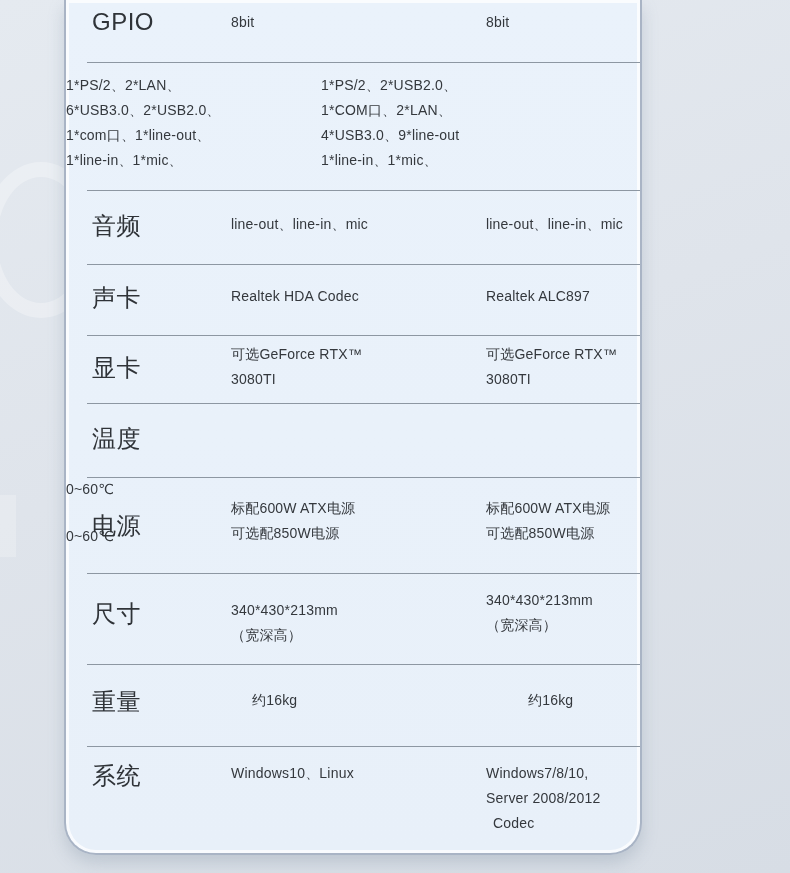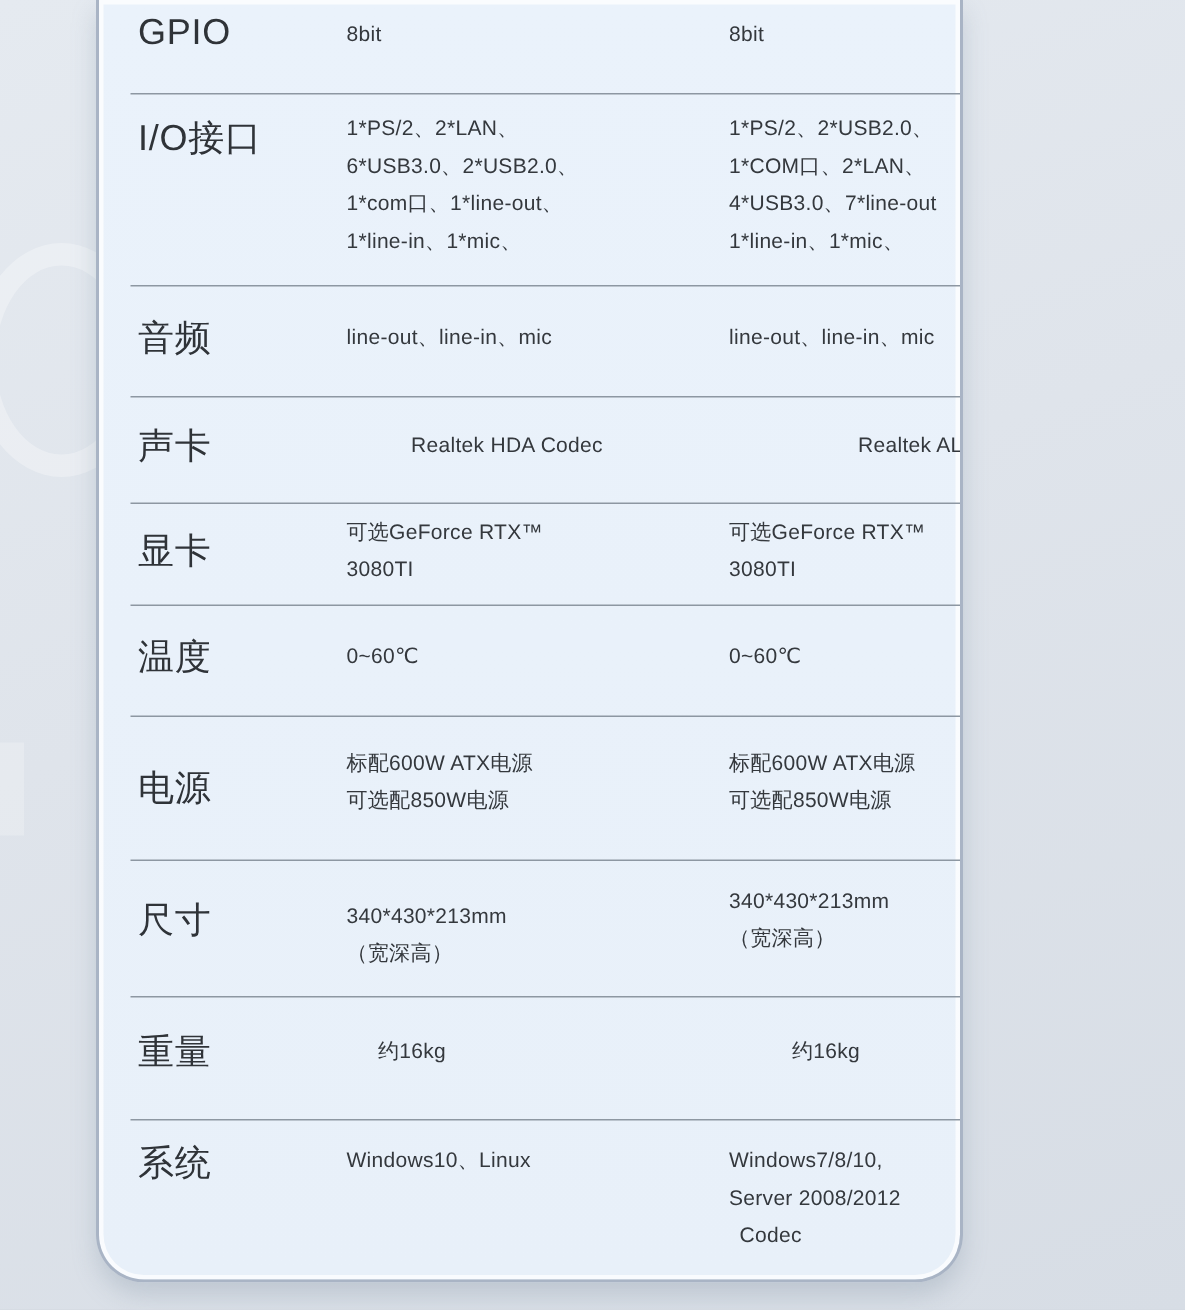--- a/index.html
+++ b/index.html
@@ -43,22 +43,22 @@
   }
   .col{box-sizing:border-box;flex:none;}
   .c1{width:255px;}
   .c2{flex:1;padding-right:4px;}
   .ln{
     font-size:14px;line-height:25px;color:#34383d;white-space:nowrap;
     letter-spacing:0.2px;
   }
   .indent{padding-left:7px;}
   
-  .r0{height:62px;}  .r1{height:128px;} .r2{height:74px;}  .r3{height:71px;gap:43px;}
-  .r4{height:68px;}  .r5{height:74px;}  .r6{height:96px;}  .r7{height:91px;}
+  .r0{height:62px;}  .r1{height:128px;} .r2{height:74px;}  .r3{height:71px;}
+  .r4{height:68px;}  .r5{height:74px;flex-direction:column;}  .r6{height:96px;}  .r7{height:91px;}
   .r8{height:82px;gap:21px;}  .r9{height:107px;}
   
   .r0 .lbl{padding-top:6px;}  .r0 .col{padding-top:10px;}
   .r1 .lbl{padding-top:15px;} .r1 .col{padding-top:11px;}
   .r2 .lbl{padding-top:20px;} .r2 .col{padding-top:22px;}
   .r3 .lbl{padding-top:18px;} .r3 .col{padding-top:20px;}
   .r4 .lbl{padding-top:17px;} .r4 .col{padding-top:7px;}
   .r5 .lbl{padding-top:20px;} .r5 .col{padding-top:22px;}
   .r6 .lbl{padding-top:33px;} .r6 .col{padding-top:19px;}
   .r7 .lbl{padding-top:25px;} .r7 .col{padding-top:25px;} .r7 .c2{padding-top:15px;}
@@ -78,31 +78,30 @@
       <div class="lbl">GPIO</div>
       <div class="col c1">
         <div class="ln">8bit</div>
       </div>
       <div class="col c2">
         <div class="ln">8bit</div>
       </div>
     </div>
 
     <div class="row r1">
-      <div class="lbl">I/O接口</div>
       <div class="col c1">
         <div class="ln">1*PS/2、2*LAN、</div>
         <div class="ln">6*USB3.0、2*USB2.0、</div>
         <div class="ln">1*com口、1*line-out、</div>
         <div class="ln">1*line-in、1*mic、</div>
       </div>
       <div class="col c2">
         <div class="ln">1*PS/2、2*USB2.0、</div>
         <div class="ln">1*COM口、2*LAN、</div>
-        <div class="ln">4*USB3.0、7*line-out</div>
+        <div class="ln">4*USB3.0、9*line-out</div>
         <div class="ln">1*line-in、1*mic、</div>
       </div>
     </div>
 
     <div class="row r2">
       <div class="lbl">音频</div>
       <div class="col c1">
         <div class="ln">line-out、line-in、mic</div>
       </div>
       <div class="col c2">

